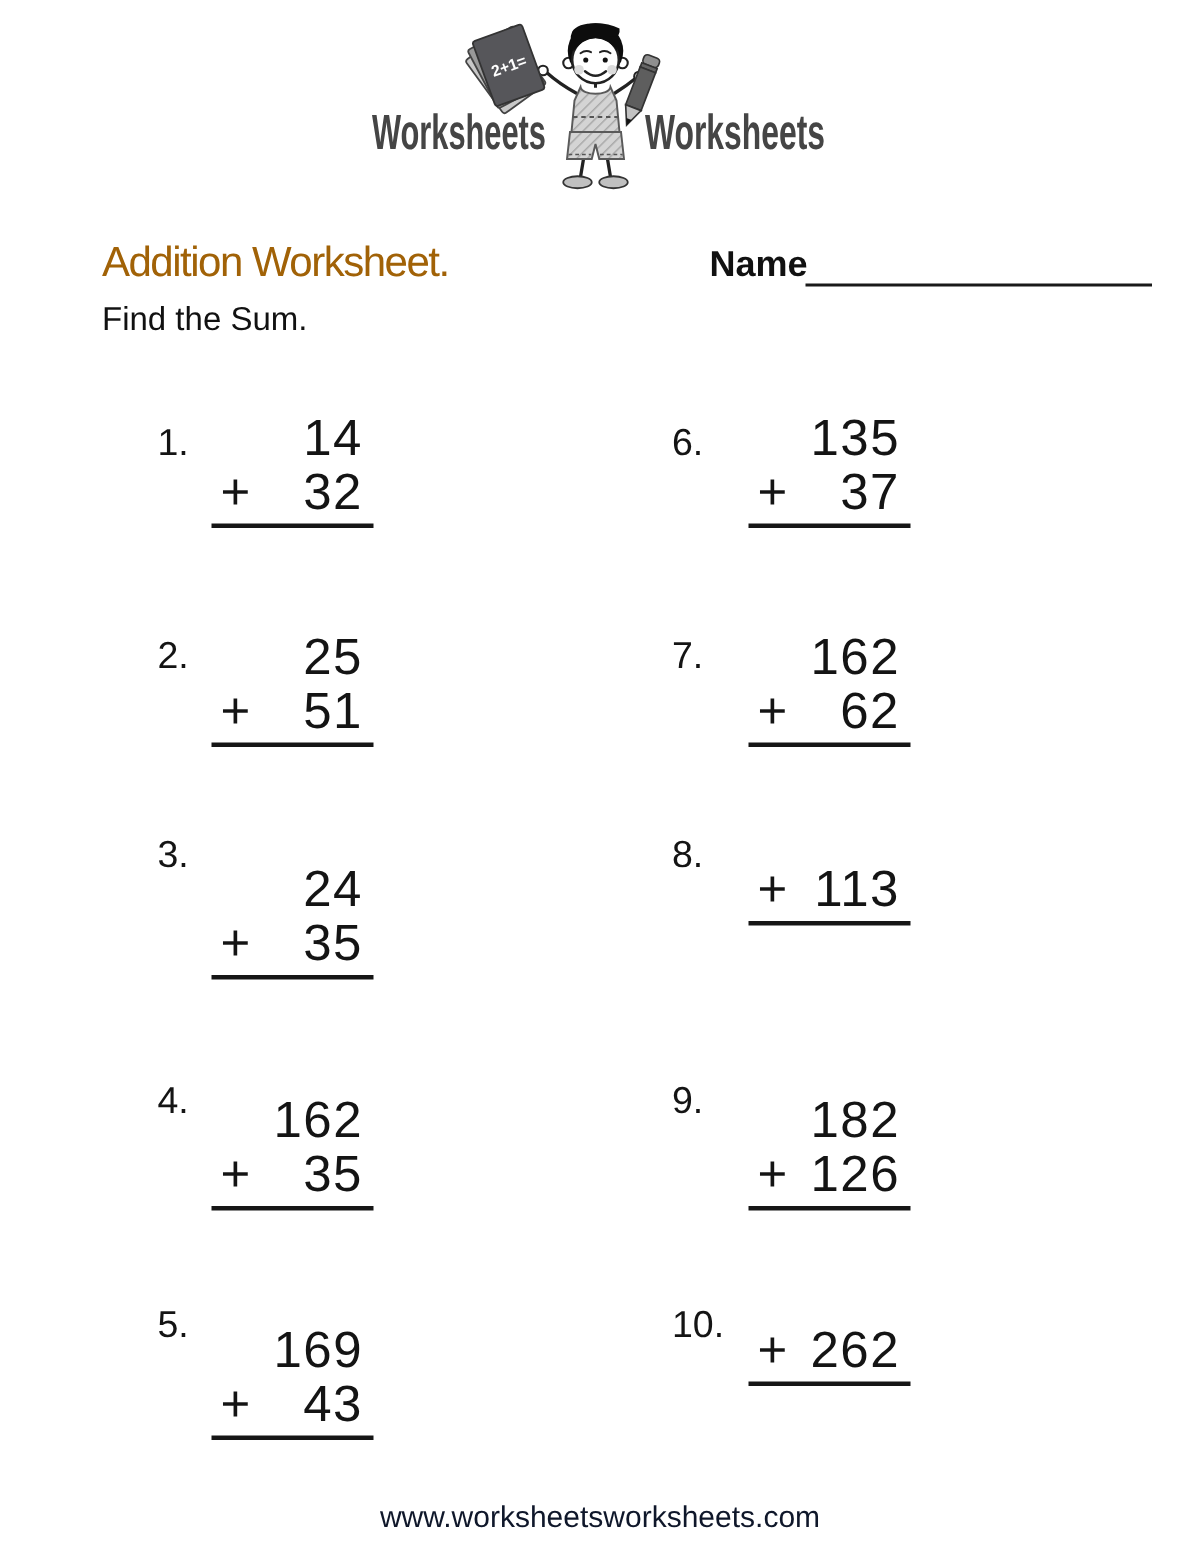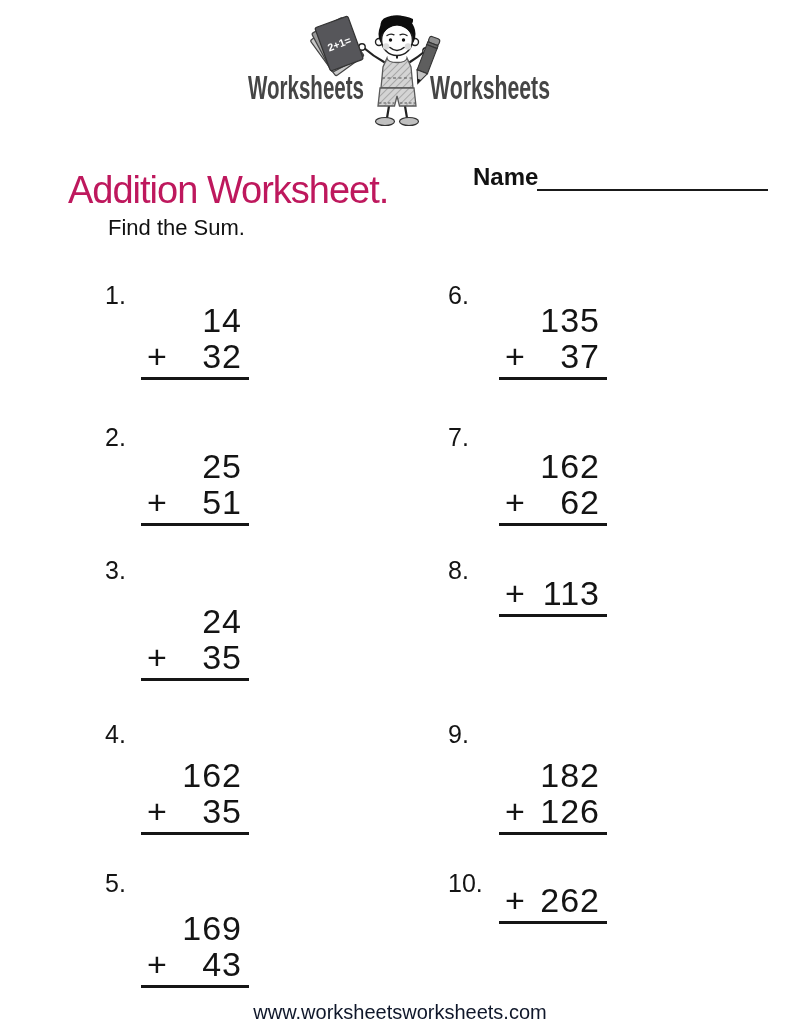--- a/index.html
+++ b/index.html
@@ -2,38 +2,38 @@
 <html><head>
 <meta charset="utf-8">
 <style>
   html,body{margin:0;padding:0;background:#ffffff;}
   .page{
     position:relative;width:800px;height:1035px;background:#ffffff;
     font-family:"Liberation Sans",sans-serif;overflow:hidden;color:#141414;
   }
   
   .logo-svg{position:absolute;left:238px;top:4px;width:324px;height:124px;}
-  .title{position:absolute;left:68px;top:171px;font-size:38px;line-height:1;letter-spacing:-1px;color:#be185d;}
-  .instruction{position:absolute;left:68px;top:217px;font-size:22px;line-height:1;color:#111;margin-left:40px;}
+  .title{position:absolute;left:68px;top:161px;font-size:28px;line-height:1;letter-spacing:-1px;color:#a16207;}
+  .instruction{position:absolute;left:68px;top:202px;font-size:22px;line-height:1;color:#111;}
   .name-label{position:absolute;left:473px;top:165px;font-size:24px;line-height:1;color:#111;font-weight:bold;}
   .name-line{position:absolute;left:537px;top:189px;width:231px;height:2px;background:#1a1a1a;}
   
   .problem{position:absolute;width:100px;}
   .col-l{left:145px;}
   .col-r{left:503px;}
   .r1{top:274px}.r2{top:420px}.r3{top:575px}.r4{top:729px}.r5{top:882px}
   .plabel{position:absolute;font-size:25px;line-height:25px;color:#141414;}
   .col-l .plabel{left:-40px;}
   .col-r .plabel{left:-55px;}
   .lo-a .plabel{top:9px}
   .lo-b .plabel{top:5px}
   .lo-c .plabel{top:-17px}
   .lo-d .plabel{top:-7px}
   .lo-e .plabel{top:-11px}
-  .top-num{font-size:34px;line-height:36px;text-align:right;padding-right:3px;letter-spacing:1px;margin-top:28px;}
+  .top-num{font-size:34px;line-height:36px;text-align:right;padding-right:3px;letter-spacing:1px;}
   .bot-row{font-size:34px;line-height:36px;display:flex;justify-content:space-between;padding:0 3px 0 2px;letter-spacing:1px;}
   .answer-line{height:2.5px;background:#161616;margin:3px -4px 0 -4px;}
   
   .footer{position:absolute;left:0;right:0;top:1001px;text-align:center;font-size:20px;color:#0f172a;}
 </style>
 </head>
 <body>
 
 <div class="page">
 

